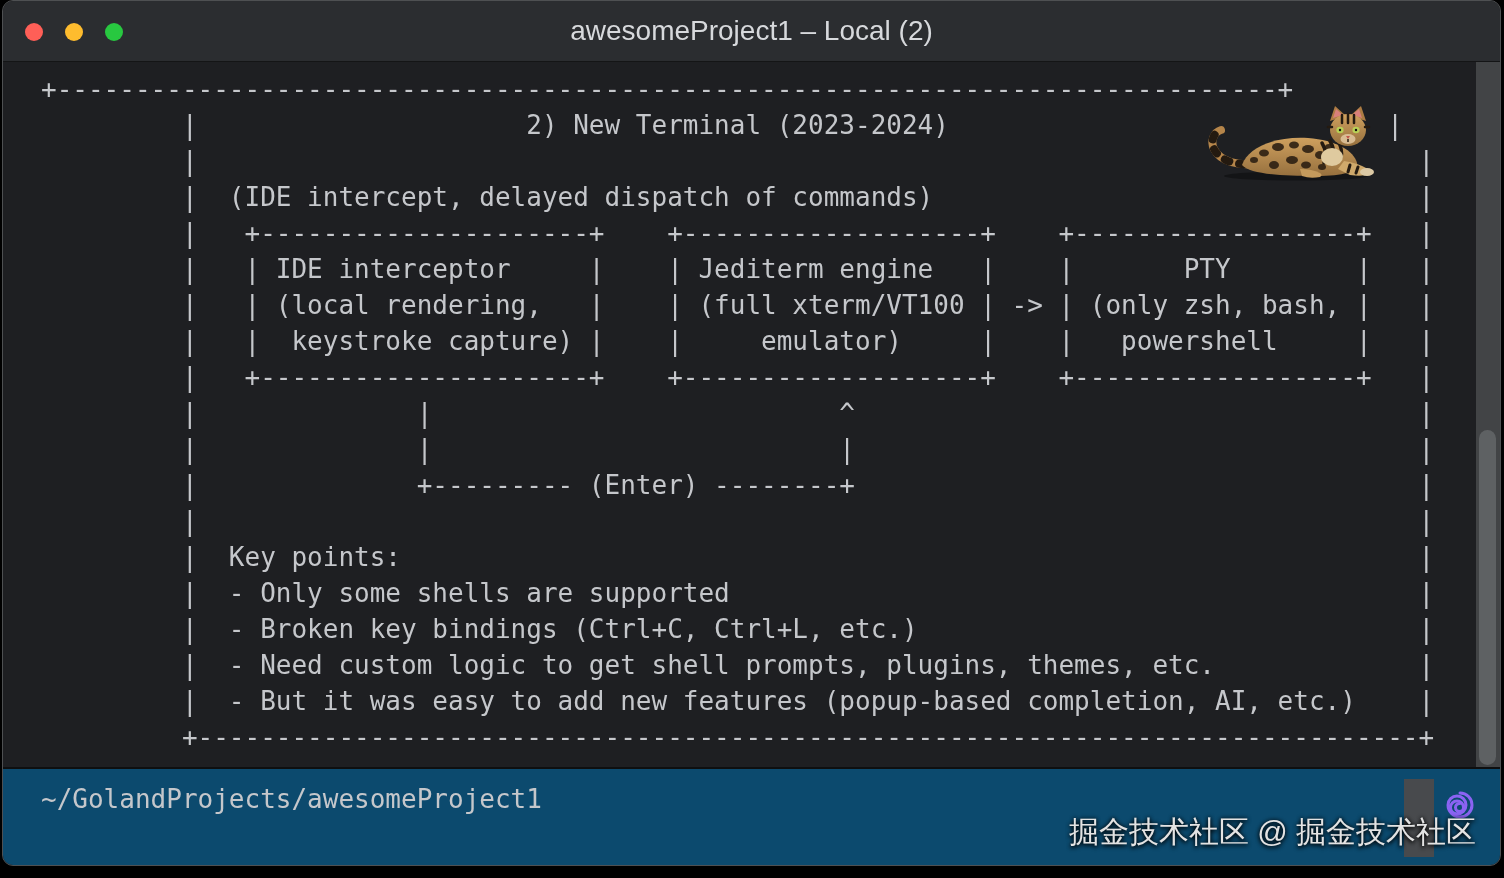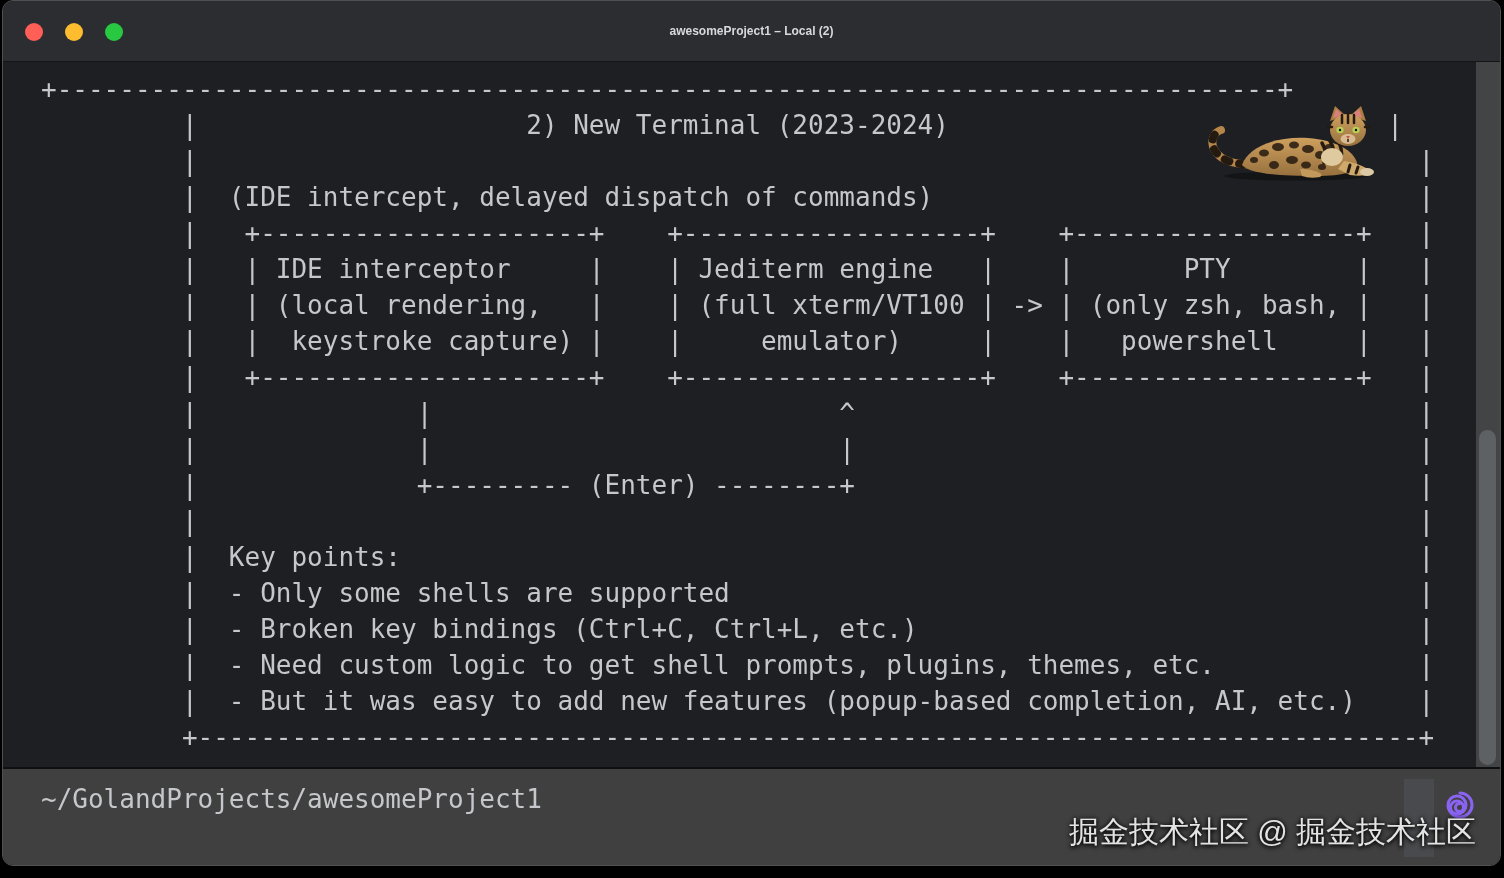--- a/index.html
+++ b/index.html
@@ -12,39 +12,39 @@
   .titlebar{
     position:absolute;top:0;left:0;right:0;height:60px;
     background:#2b2d30;border-bottom:1px solid #141516;
   }
   .traffic{position:absolute;top:22px;width:18px;height:18px;border-radius:50%;}
   .t-close{left:22px;background:#ff5f57;}
   .t-min{left:62px;background:#febc2e;}
   .t-zoom{left:102px;background:#28c840;}
   .title{
     position:absolute;top:0;left:0;right:0;height:72px;line-height:60px;
-    text-align:center;color:#d7d9dc;font-size:12px;font-weight:700;
+    text-align:center;color:#d7d9dc;font-size:28px;font-weight:400;
   }
   .content{position:absolute;top:61px;left:0;right:0;height:707px;background:#1e1f22;}
   .ascii{
     position:absolute;left:38px;top:9px;margin:0;
     font-family:"DejaVu Sans Mono",monospace;
     font-size:26px;line-height:36px;color:#c5c7cb;
     white-space:pre;letter-spacing:0;
   }
   .scroll-track{
     position:absolute;top:0;right:0;width:24px;height:707px;background:#424446;
   }
   .scroll-thumb{
     position:absolute;left:3px;width:17px;top:368px;height:335px;
     background:#5e6163;border-radius:9px;
   }
   .statusbar{
     position:absolute;left:0;right:0;bottom:0;height:96px;
-    background:#404040;border-top:2px solid #0e0f10;padding-left:12px;
+    background:#0c4a6e;border-top:2px solid #0e0f10;padding-left:12px;
   }
   .cwd{
     position:absolute;left:38px;top:12px;
     font-family:"DejaVu Sans Mono",monospace;
     font-size:26px;line-height:36px;color:#c5c7cb;white-space:pre;
   }
   .panel-thumb{
     position:absolute;left:1401px;top:10px;width:30px;height:78px;background:#484a4d;
   }
   .juejin{position:absolute;left:1441px;top:20px;width:32px;height:32px;}

